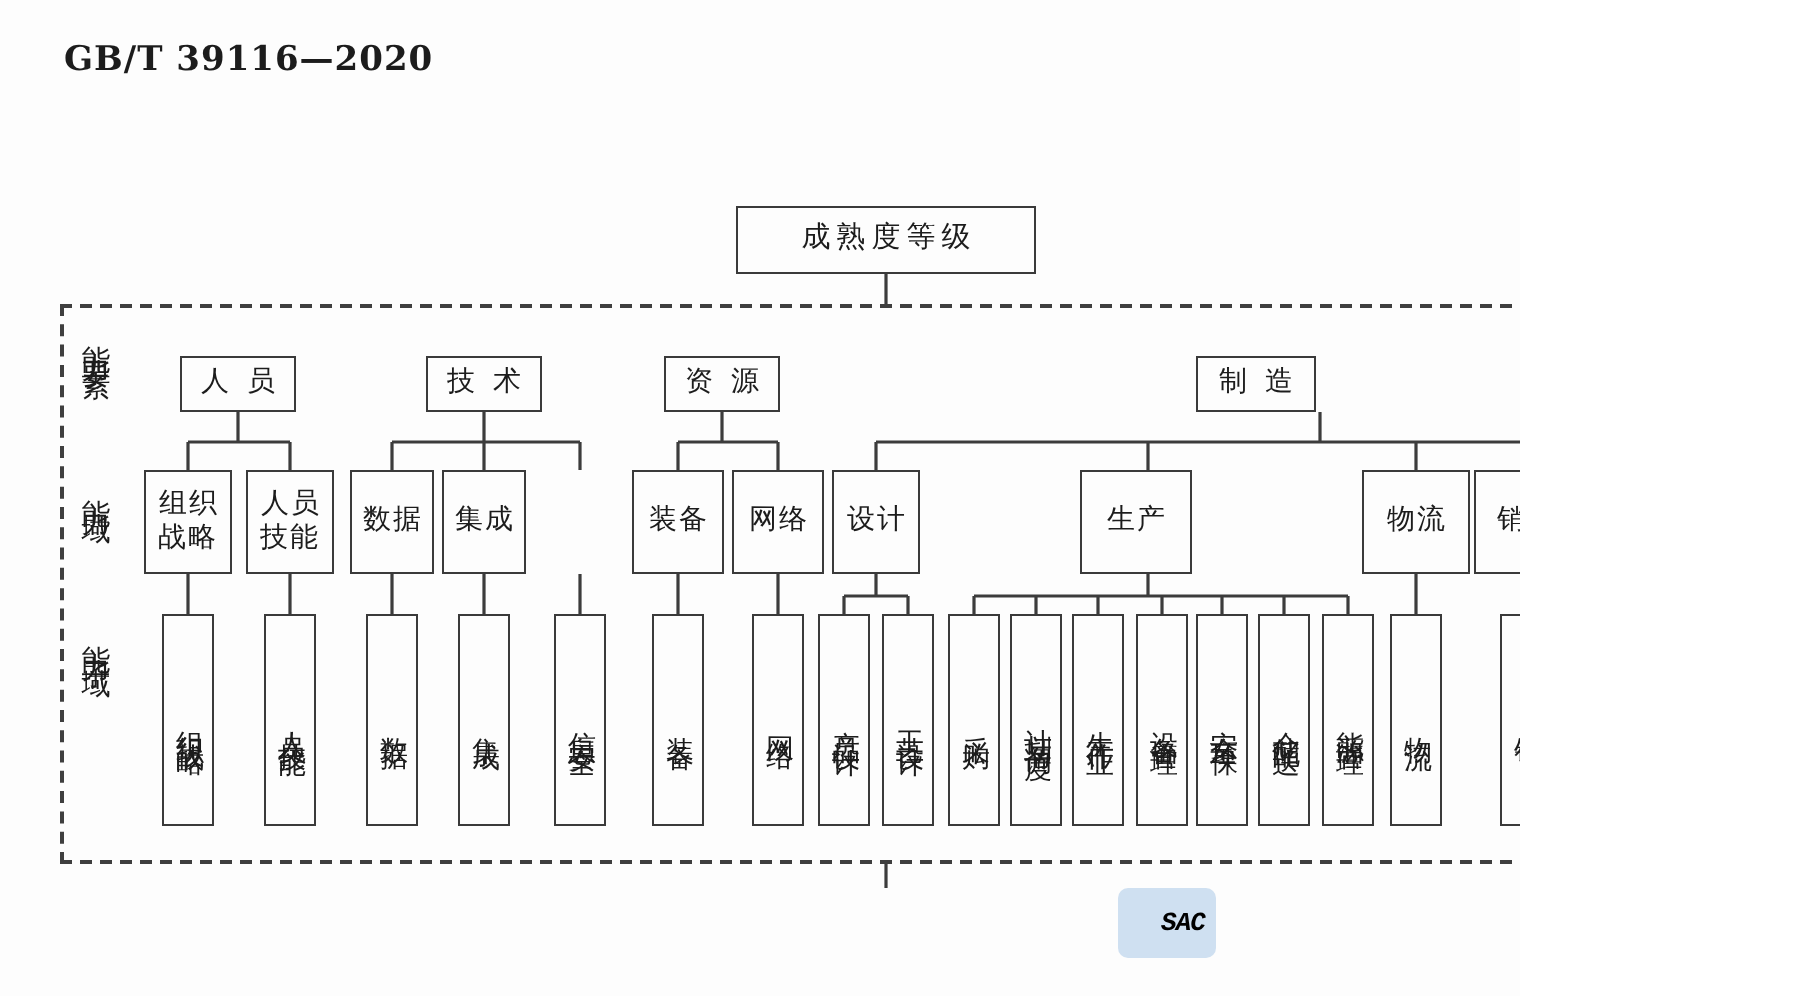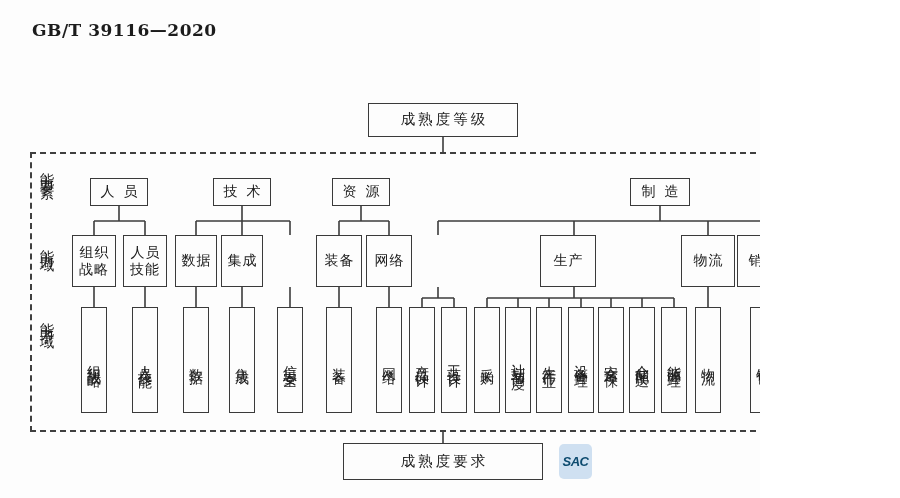--- a/index.html
+++ b/index.html
@@ -36,23 +36,24 @@
     position:absolute; left:37px; writing-mode:vertical-lr; text-orientation:upright;
     font-size:14.5px; letter-spacing:4px;
   }
   .sl-0 { top:161px; }
   .sl-1 { top:238px; }
   .sl-2 { top:311px; }
   .wm {
     position:absolute; left:559px; top:444px; width:33px; height:35px;
     background:#cfe0f1; border-radius:5px;
     display:flex; align-items:center; justify-content:center;
-    font-family:Liberation Sans, sans-serif;
-    font-style:italic; font-weight:bold; font-size:13px; color:#0c4a6e;
+    font-family:Liberation Mono, monospace;
+    font-style:italic; font-weight:bold; font-size:13px; color:#000000;
     letter-spacing:-0.5px;
+    padding-left:16px;
   }
 </style>
 </head>
 <body>
 
 <div class="page">
 
   <div class="doc-num">GB/T 39116—2020</div>
 
   <svg class="connectors" width="900" height="498">
@@ -92,21 +93,21 @@
 
   <div class="bx r1" style="left:90px;width:58px">
       <span class="lbl">人员</span>
     </div>
   <div class="bx r1" style="left:213px;width:58px">
       <span class="lbl">技术</span>
     </div>
   <div class="bx r1" style="left:332px;width:58px">
       <span class="lbl">资源</span>
     </div>
-  <div class="bx r1" style="left:630px;width:60px">
+  <div class="bx r1" style="left:598px;width:60px">
       <span class="lbl">制造</span>
     </div>
 
   <div class="bx r2" style="left:72px;width:44px">
       <span class="lbl">组织
 战略</span>
     </div>
   <div class="bx r2" style="left:123px;width:44px">
       <span class="lbl">人员
 技能</span>
@@ -116,20 +117,23 @@
     </div>
   <div class="bx r2" style="left:221px;width:42px">
       <span class="lbl">集成</span>
     </div>
   <div class="bx r2" style="left:316px;width:46px">
       <span class="lbl">装备</span>
     </div>
   <div class="bx r2" style="left:366px;width:46px">
       <span class="lbl">网络</span>
     </div>
+  <div class="bx r2" style="left:416px;width:44px">
+      <span class="lbl">设计</span>
+    </div>
   <div class="bx r2" style="left:540px;width:56px">
       <span class="lbl">生产</span>
     </div>
   <div class="bx r2" style="left:681px;width:54px">
       <span class="lbl">物流</span>
     </div>
   <div class="bx r2" style="left:737px;width:52px">
       <span class="lbl">销售</span>
     </div>
 
@@ -187,21 +191,18 @@
   <div class="bx r3" style="left:750px">
       <span class="vtxt">销售</span>
     </div>
   <div class="bx r3" style="left:792px">
       <span class="vtxt">客户服务</span>
     </div>
   <div class="bx r3" style="left:824px">
       <span class="vtxt">产品服务</span>
     </div>
 
-  <div class="bx bb">
-    <span class="lbl">成熟度要求</span>
-  </div>
 
   <div class="wm">
     <span>SAC</span>
   </div>
 
 </div>
 
 </body></html>

